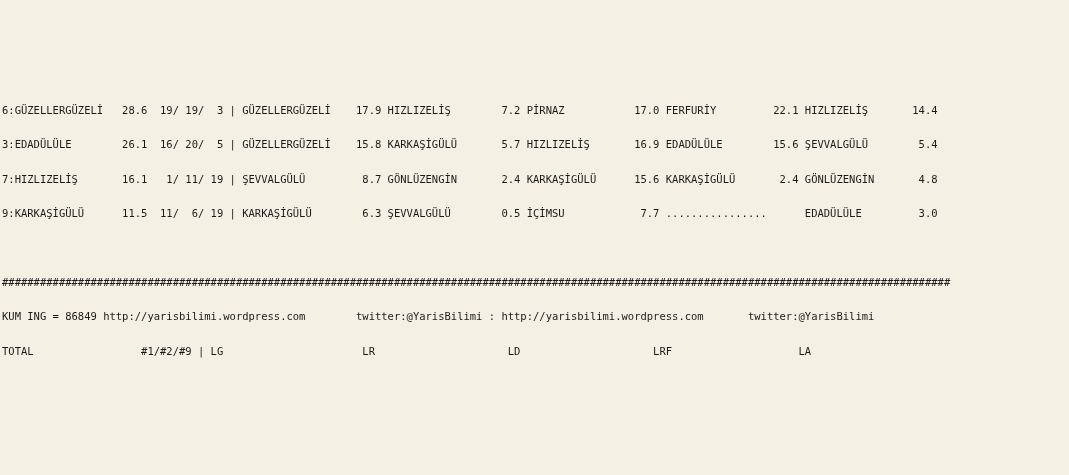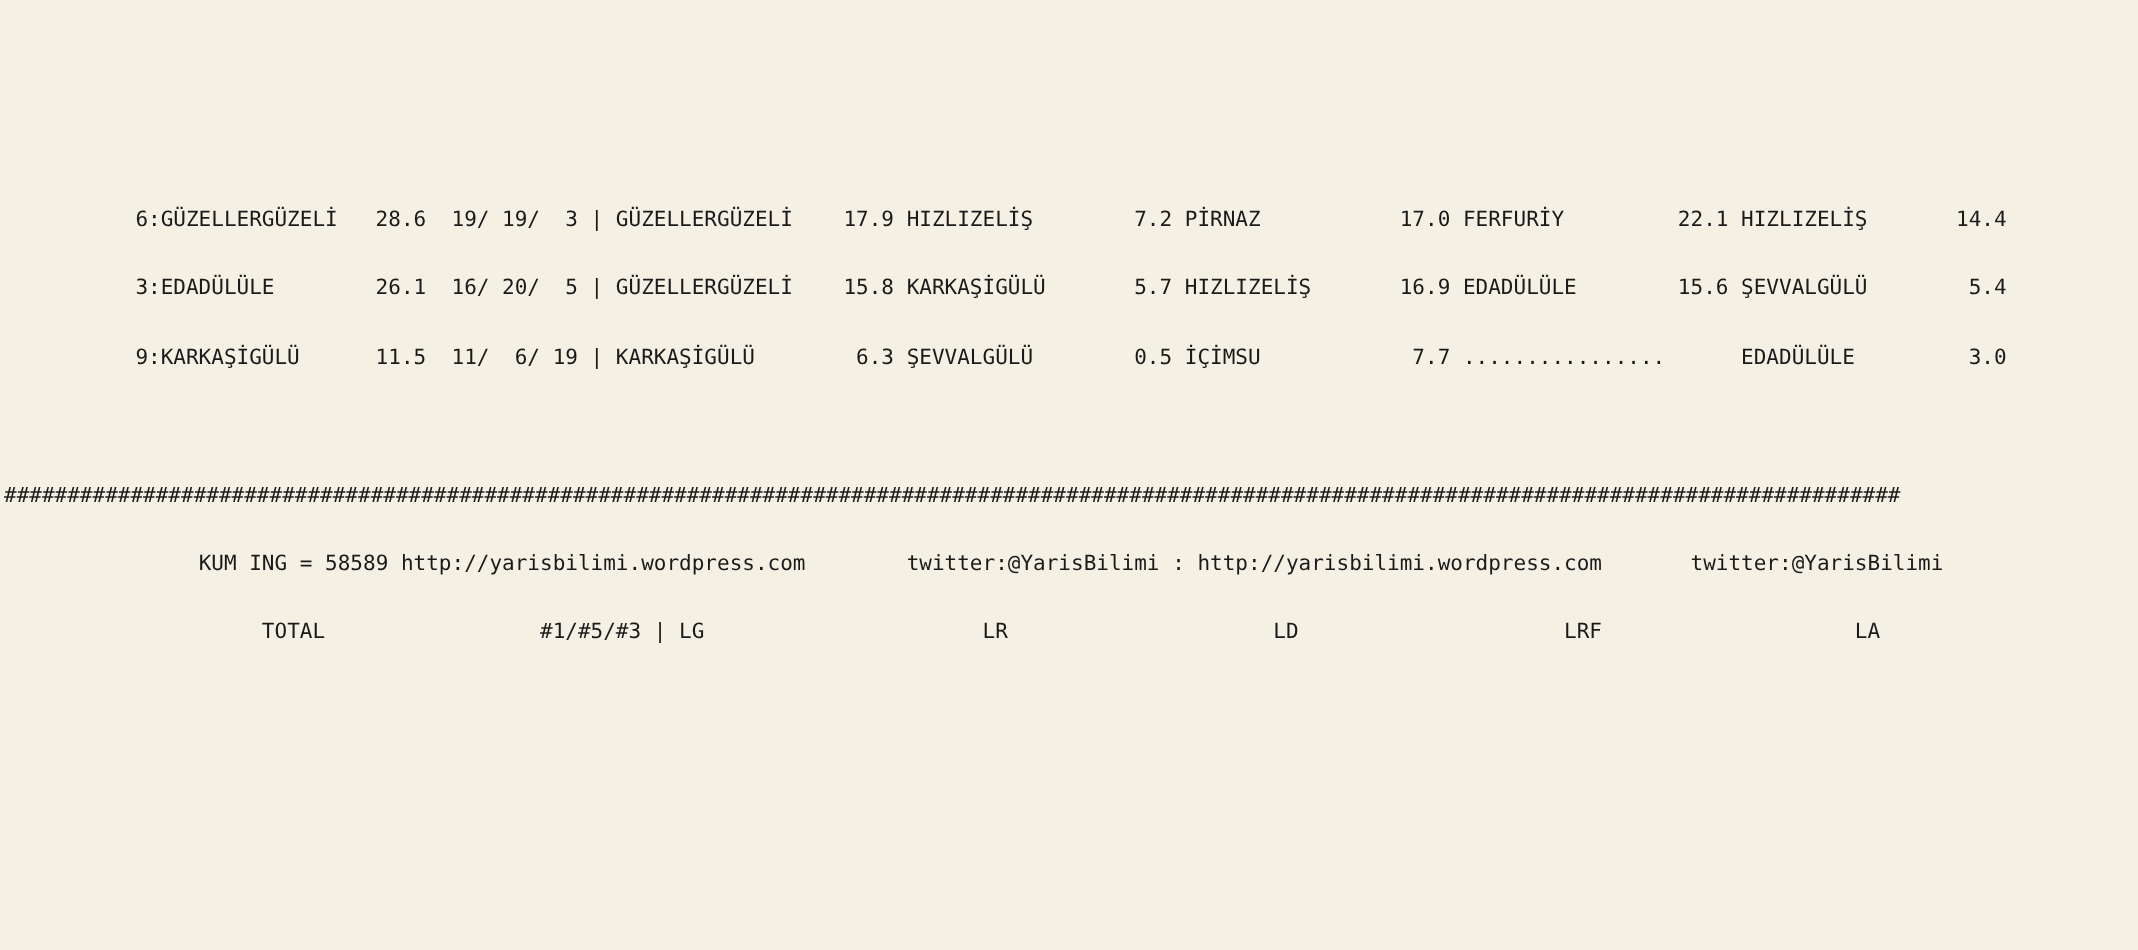--- a/index.html
+++ b/index.html
@@ -16,43 +16,43 @@
     line-height: 11.45px;
     color: #1a1a1a;
     white-space: pre;
   }
   #sheet {
     padding: 2px 0 0 2px;
   }
   .line {
     white-space: pre;
     letter-spacing: 0px;
-    text-align: center;
   }
   .sep {
     white-space: pre;
     overflow: hidden;
   }
 </style>
 </head>
 <body style="background: rgb(244, 241, 228); color: rgb(26, 26, 26);">
 
 
 
 <div id="sheet">
 
   <div>
     <div class="line">6:GÜZELLERGÜZELİ   28.6  19/ 19/  3 | GÜZELLERGÜZELİ    17.9 HIZLIZELİŞ        7.2 PİRNAZ           17.0 FERFURİY         22.1 HIZLIZELİŞ       14.4</div>
     <div class="line">3:EDADÜLÜLE        26.1  16/ 20/  5 | GÜZELLERGÜZELİ    15.8 KARKAŞİGÜLÜ       5.7 HIZLIZELİŞ       16.9 EDADÜLÜLE        15.6 ŞEVVALGÜLÜ        5.4</div>
+    <div class="line">7:HIZLIZELİŞ       16.1   1/ 11/ 19 | ŞEVVALGÜLÜ         8.7 GÖNLÜZENGİN       2.4 KARKAŞİGÜLÜ      15.6 KARKAŞİGÜLÜ       2.4 GÖNLÜZENGİN       4.8</div>
     <div class="line">9:KARKAŞİGÜLÜ      11.5  11/  6/ 19 | KARKAŞİGÜLÜ        6.3 ŞEVVALGÜLÜ        0.5 İÇİMSU            7.7 ................      EDADÜLÜLE         3.0</div>
   </div>
 
   <div class="sep">######################################################################################################################################################</div>
-  <div class="line">KUM ING = 58589 http://yarisbilimi.wordpress.com        twitter:@YarisBilimi : http://yarisbilimi.wordpress.com       twitter:@YarisBilimi</div>
-  <div class="line">TOTAL                 #1/#5/#3 | LG                      LR                     LD                     LRF                    LA</div>
+  <div class="line">KUM ING = 86849 http://yarisbilimi.wordpress.com        twitter:@YarisBilimi : http://yarisbilimi.wordpress.com       twitter:@YarisBilimi</div>
+  <div class="line">TOTAL                 #1/#2/#9 | LG                      LR                     LD                     LRF                    LA</div>
 
   <div>
     
     
     
     
     
     
     
     

